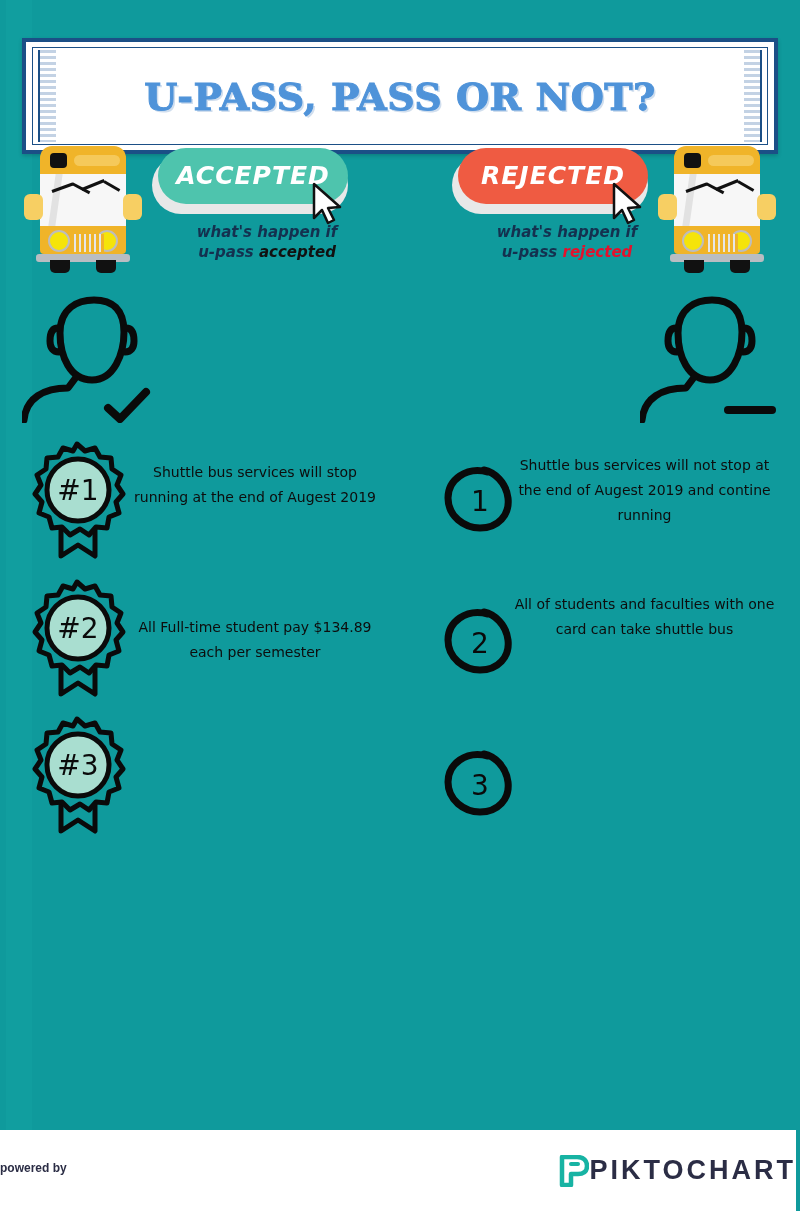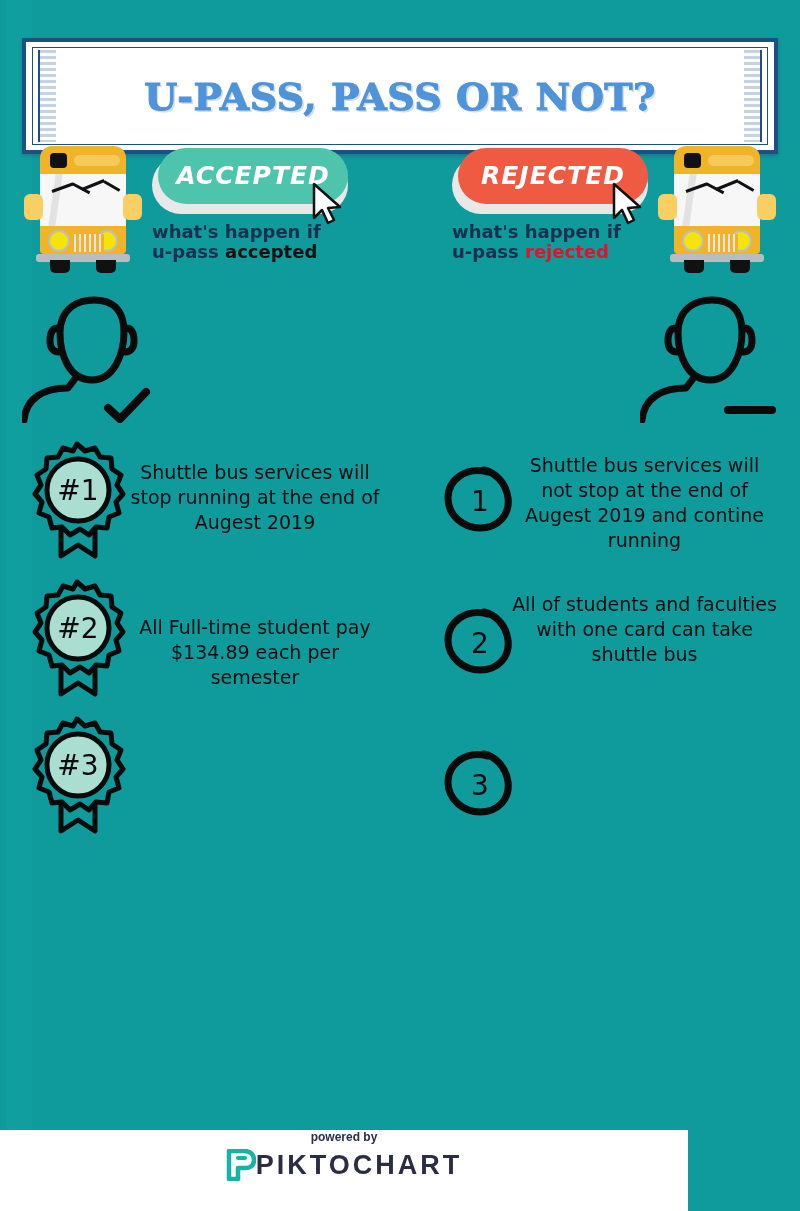--- a/index.html
+++ b/index.html
@@ -121,51 +121,51 @@
     line-height:26px;text-align:center;
     box-sizing:border-box;padding:0 14px;
     word-break:break-all;
   }
   .pill.green{background:#4ec4ad;}
   .pill.red{background:#ef5b42;}
   .cursor{position:absolute;left:152px;top:34px;width:34px;height:44px;}
 
   
   .cap{
-    position:absolute;width:230px;text-align:left;
+    position:absolute;width:230px;text-align:center;
     font-family:"DejaVu Sans", sans-serif;
-    font-weight:bold;font-size:18px;line-height:20px;
+    font-style:italic;font-weight:bold;font-size:15px;line-height:20px;
     color:#14314f;
   }
   .cap.acc{left:152px;top:222px;}
   .cap.rej{left:452px;top:222px;}
   .cap .hl-dark{color:#111;}
   .cap .hl-red{color:#e3112c;}
 
   
   .person{position:absolute;width:150px;height:135px;}
   .person.left{left:22px;top:288px;}
   .person.right{left:640px;top:288px;}
 
   
   .rowtext{
     position:absolute;text-align:center;color:#0d0d0d;
     font-family:"DejaVu Sans", sans-serif;
-    font-size:19px;line-height:25px;
+    font-size:14px;line-height:25px;
   }
   .lefttext{width:250px;left:130px;}
   .righttext{width:265px;left:512px;}
 
   .medal{position:absolute;width:105px;height:120px;left:25px;}
   .circnum{position:absolute;width:80px;height:80px;left:440px;}
 
   
   .footer{
-    position:absolute;left:0;bottom:0;width:688px;height:81px;background:#ffffff;
-    display:flex;flex-direction:column;align-items:center;justify-content:flex-start;
+    position:absolute;left:0;bottom:0;width:796px;height:81px;background:#ffffff;
+    display:flex;flex-direction:row;align-items:center;justify-content:space-between;
   }
   .powered{
     font-family:"Liberation Sans", sans-serif;
     font-size:12px;font-weight:bold;color:#2b2d45;margin-bottom:5px;
   }
   .brandrow{display:flex;align-items:center;}
   .brandname{
     font-family:"Liberation Sans", sans-serif;
     font-size:27px;font-weight:bold;letter-spacing:3px;color:#2b2d45;
   }

